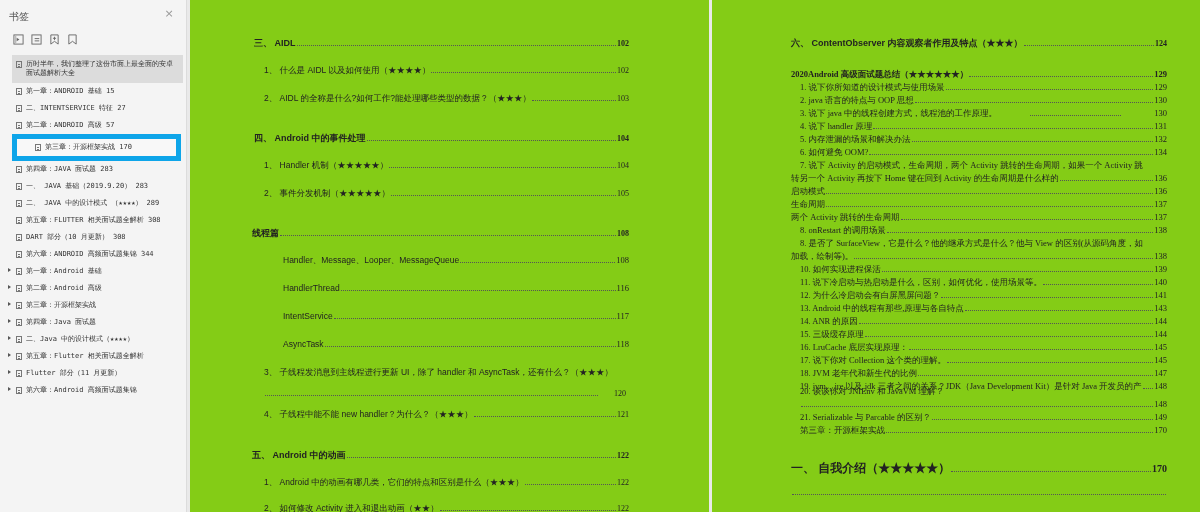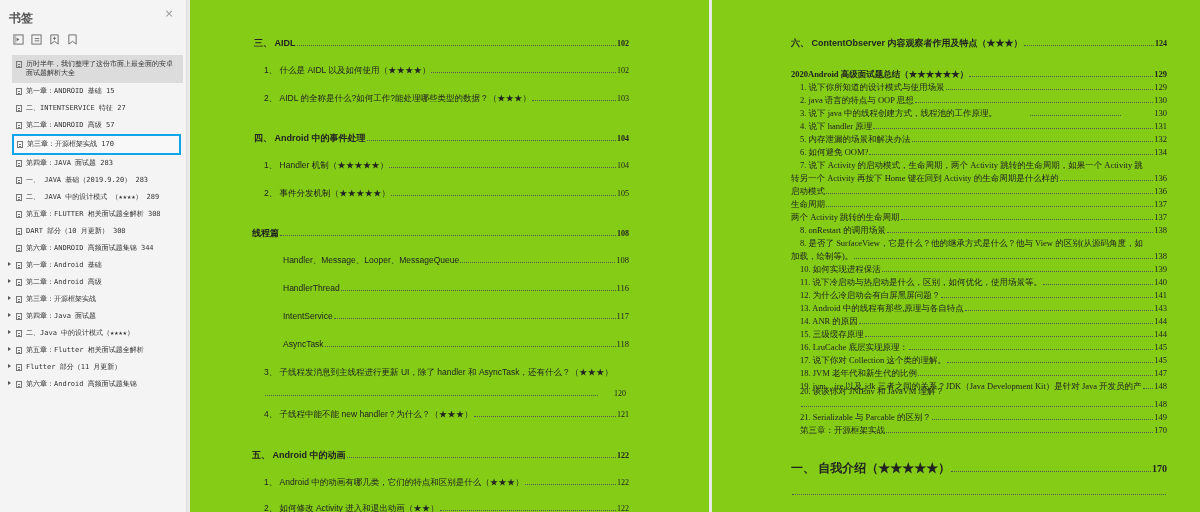--- a/index.html
+++ b/index.html
@@ -2,30 +2,30 @@
 <html><head>
 <meta charset="utf-8">
 <style>
   * { box-sizing: border-box; margin: 0; padding: 0; }
   html, body { width: 1200px; height: 512px; overflow: hidden; background: #e9e9e9; }
   body { position: relative; font-family: "DejaVu Sans", sans-serif; }
 
   
   .sidebar { position: absolute; left: 0; top: 0; width: 187px; height: 512px; background: #f4f4f4; border-right: 1px solid #dcdcdc; }
   .sb-header { position: absolute; left: 0; top: 0; width: 187px; height: 30px; }
-  .sb-title { position: absolute; left: 9px; top: 10px; font-size: 12px; color: #555; font-weight: bold; }
+  .sb-title { position: absolute; left: 9px; top: 10px; font-size: 10px; color: #555; }
   .sb-close { position: absolute; left: 163px; top: 8px; width: 12px; height: 12px; font-size: 11px; line-height: 12px; color: #999; text-align: center; cursor: pointer; }
   .sb-tools { position: absolute; left: 12px; top: 33px; height: 14px; display: flex; gap: 6px; }
   .sb-tool { width: 12px; height: 12px; display: flex; align-items: center; justify-content: center; cursor: pointer; }
   .sb-tool svg { width: 11px; height: 11px; }
 
   .sb-list { position: absolute; left: 0; top: 55px; width: 187px; }
   .bm { position: relative; display: flex; align-items: flex-start; font-family: "DejaVu Sans Mono", monospace; font-size: 7px; line-height: 9px; color: #333; padding: 4px 6px 4px 16px; cursor: pointer; }
   .bm.sel { background: #dcdcdc; margin: 0 4px 0 12px; padding-left: 4px; padding-top: 5px; padding-bottom: 5px; }
-  .bm.hov { background: #f8f8f8; border: 2px solid #0ea5e9; margin: 0 6px 0 12px; padding-left: 3px; }
+  .bm.hov { background: #f8f8f8; border: 5px solid #0ea5e9; margin: 0 6px 0 12px; padding-left: 18px; }
   .bm .arrow { position: absolute; left: 8px; top: 5px; width: 0; height: 0; border-left: 3px solid #555; border-top: 2.5px solid transparent; border-bottom: 2.5px solid transparent; }
   .bm .doc { flex: none; width: 6px; height: 7px; border: 1px solid #777; margin-right: 4px; margin-top: 1px; position: relative; }
   .bm .doc::after { content: ""; position: absolute; left: 1px; top: 2px; width: 2px; height: 1px; background: #777; box-shadow: 0 2px 0 #777; }
   .bm .lbl { white-space: pre-wrap; word-break: break-all; }
 
   
   .page { position: absolute; top: 0; height: 512px; background: #84cc16; }
   .page.left { left: 190px; width: 519px; }
   .page.right { left: 712px; width: 488px; }
 

